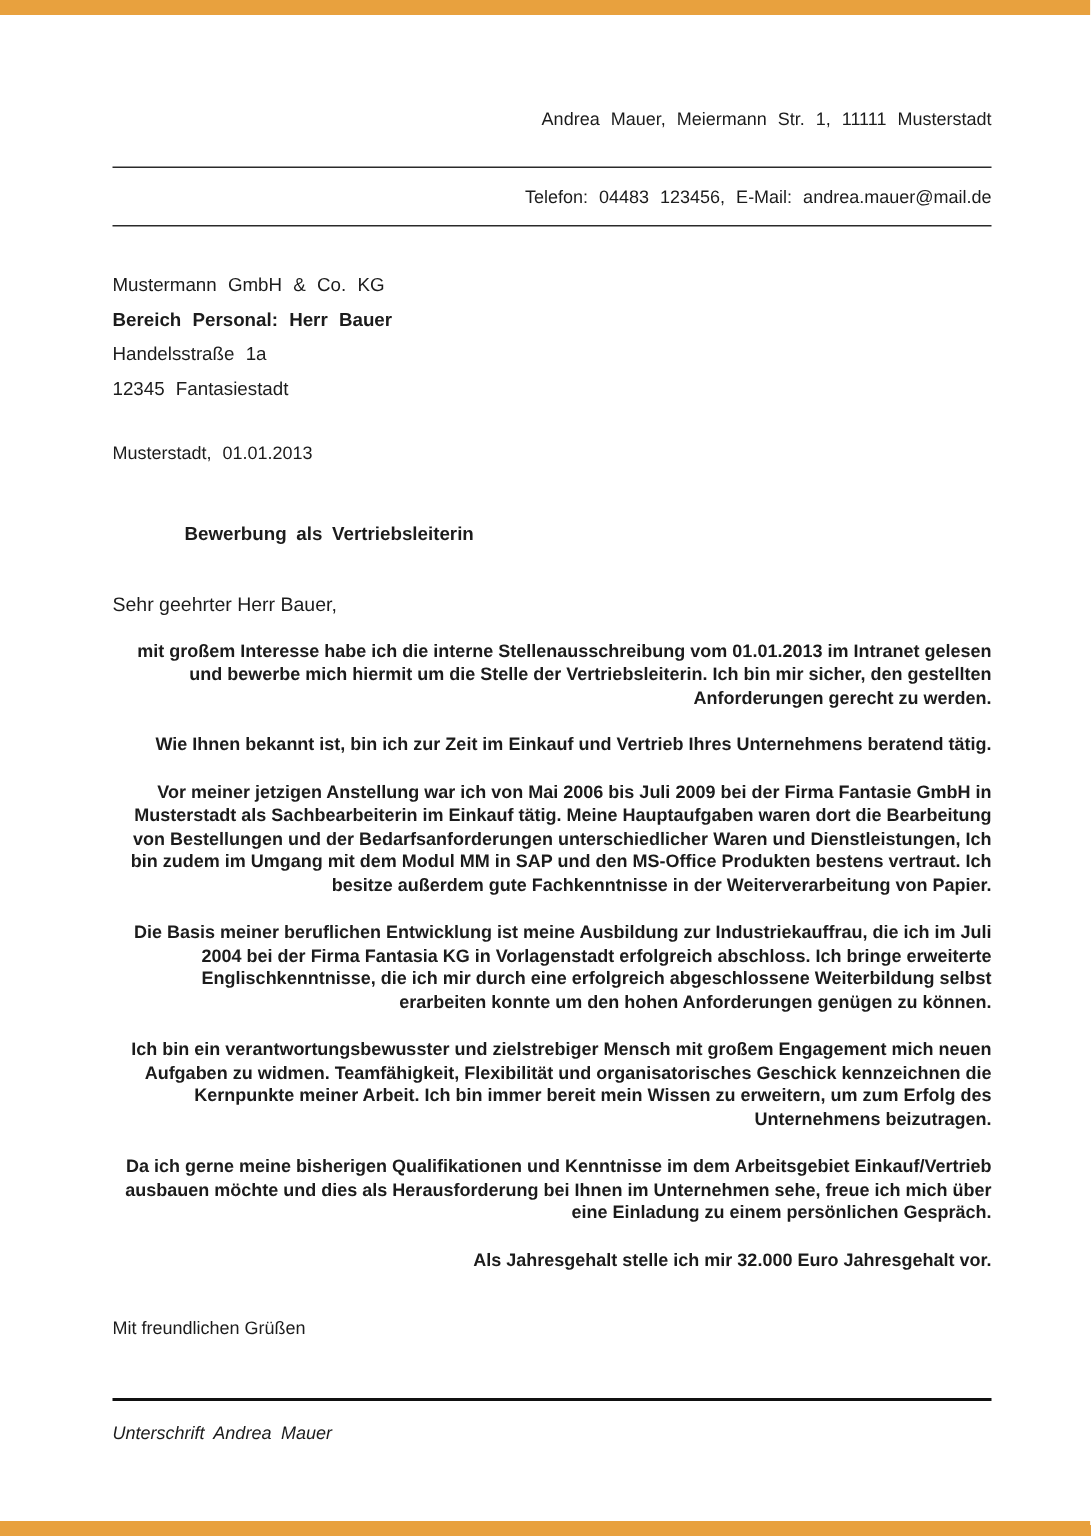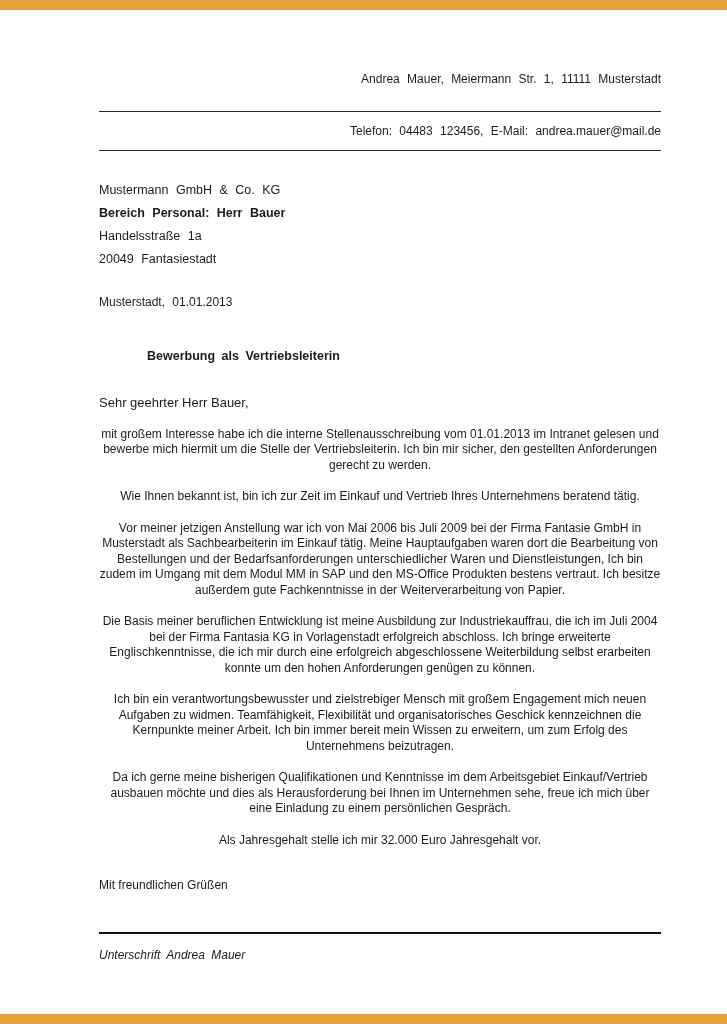--- a/index.html
+++ b/index.html
@@ -25,21 +25,20 @@
     background: #e8a13e;
   }
   .accent-bar.top { top: 0; }
   .accent-bar.bottom { bottom: 0; }
 
   .content {
     position: absolute;
     top: 0;
     left: 75px;
     right: 66px;
-    margin-left: 24px;
   }
 
   .sender-line {
     margin-top: 72px;
     text-align: right;
     font-size: 12px;
     line-height: 15px;
     word-spacing: 4px;
   }
   .rule {
@@ -90,21 +89,22 @@
   .salutation {
     margin-top: 32px;
     font-size: 13px;
     line-height: 15.5px;
   }
 
   .para {
     margin: 16px 0 0 0;
     font-size: 12px;
     line-height: 15.5px;
-    text-align: center;
+    text-align: right;
+    font-weight: bold;
   }
 
   .closing {
     margin-top: 30px;
     font-size: 12px;
     line-height: 15.5px;
   }
 
   .signature-rule {
     border: none;
@@ -132,21 +132,21 @@
     <hr class="rule header-rule-top">
 
     <div class="contact-line">Telefon: 04483 123456, E-Mail: andrea.mauer@mail.de</div>
 
     <hr class="rule header-rule-bottom">
 
     <div class="recipient">
       <div>Mustermann GmbH &amp; Co. KG</div>
       <div class="bold">Bereich Personal: Herr Bauer</div>
       <div>Handelsstraße 1a</div>
-      <div>20049 Fantasiestadt</div>
+      <div>12345 Fantasiestadt</div>
     </div>
 
     <div class="date-line">Musterstadt, 01.01.2013</div>
 
     <div class="subject-title">Bewerbung als Vertriebsleiterin</div>
 
 
     <div class="salutation">Sehr geehrter Herr Bauer,</div>
 
     <p class="para">mit großem Interesse habe ich die interne Stellenausschreibung vom 01.01.2013 im Intranet gelesen und bewerbe mich hiermit um die Stelle der Vertriebsleiterin. Ich bin mir sicher, den gestellten Anforderungen gerecht zu werden.</p>

